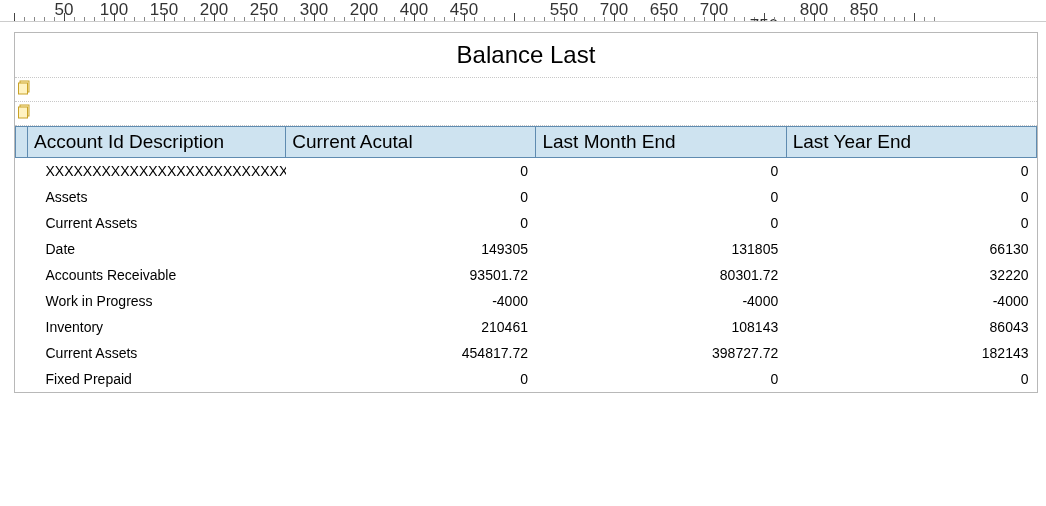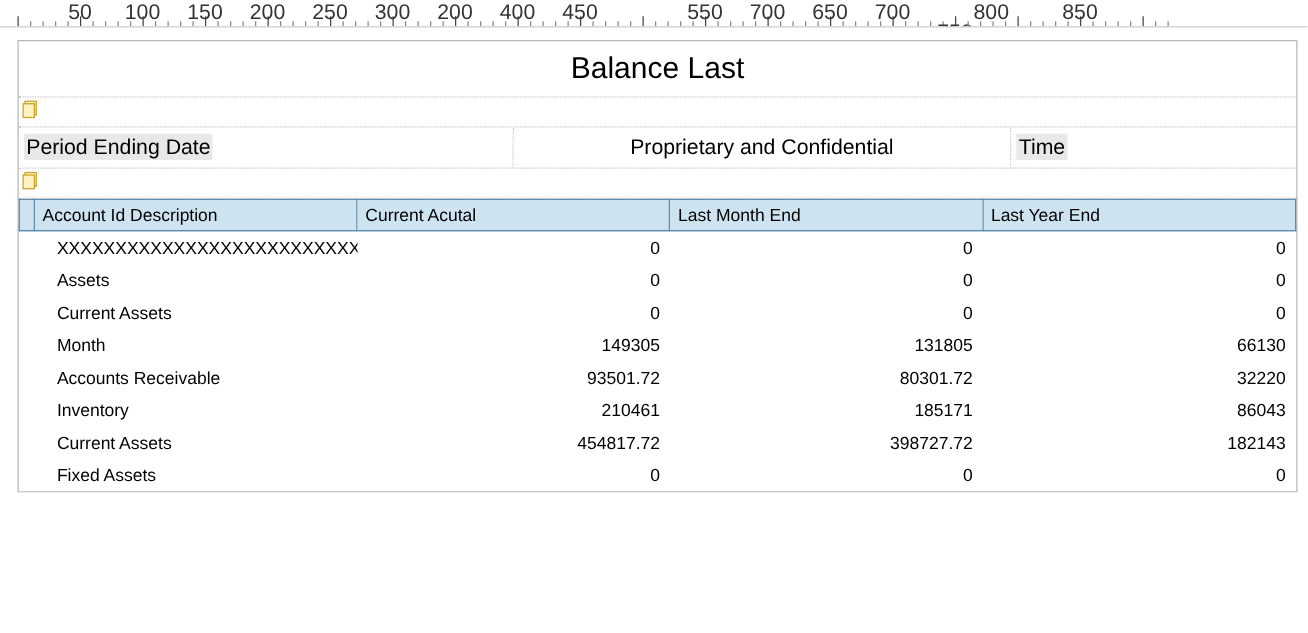--- a/index.html
+++ b/index.html
@@ -103,21 +103,21 @@
   }
   .data-table {
     width: 100%;
     border-collapse: collapse;
     table-layout: fixed;
   }
   .data-table th {
     background: #cee3f0;
     border: 1px solid #5f8bb0;
     font-weight: normal;
-    font-size: 14px;
+    font-size: 19px;
     text-align: left;
     padding: 4px 6px;
     color: #000;
     white-space: nowrap;
     overflow: hidden;
   }
   .data-table th.corner {
     width: 12px;
     padding: 0;
   }
@@ -228,21 +228,21 @@
       <div class="tick-minor" style="left: 720px;"></div>
       <div class="tick-minor" style="left: 730px;"></div>
       <div class="tick-minor" style="left: 740px;"></div>
       <div class="tick-major" style="left: 750px;"></div>
       <div class="tick-label" style="left: 750px; margin-top: 16px;">750</div>
       <div class="tick-minor" style="left: 760px;"></div>
       <div class="tick-minor" style="left: 770px;"></div>
       <div class="tick-minor" style="left: 780px;"></div>
       <div class="tick-minor" style="left: 790px;"></div>
       <div class="tick-major" style="left: 800px;"></div>
-      <div class="tick-label" style="left: 779px;">800</div>
+      <div class="tick-label" style="left: 800px;">800</div>
       <div class="tick-minor" style="left: 810px;"></div>
       <div class="tick-minor" style="left: 820px;"></div>
       <div class="tick-minor" style="left: 830px;"></div>
       <div class="tick-minor" style="left: 840px;"></div>
       <div class="tick-major" style="left: 850px;"></div>
       <div class="tick-label" style="left: 850px;">850</div>
       <div class="tick-minor" style="left: 860px;"></div>
       <div class="tick-minor" style="left: 870px;"></div>
       <div class="tick-minor" style="left: 880px;"></div>
       <div class="tick-minor" style="left: 890px;"></div>
@@ -259,29 +259,20 @@
 
     <div class="section-icon-row">
       <span class="page-icon">
         <svg viewBox="0 0 16 16" width="16" height="16">
           <rect x="3" y="1" width="9" height="11" fill="#fff3c2" stroke="#c9a227"></rect>
           <rect x="1.5" y="3" width="9" height="11" fill="#fff3c2" stroke="#c9a227"></rect>
         </svg>
       </span>
     </div>
 
-    <div class="header-fields">
-      <div class="hf-left">
-        <span class="placeholder">Period Ending Date</span>
-      </div>
-      <div class="hf-center">Proprietary and Confidential</div>
-      <div class="hf-right">
-        <span class="placeholder">Time</span>
-      </div>
-    </div>
 
     <div class="section-icon-row">
       <span class="page-icon">
         <svg viewBox="0 0 16 16" width="16" height="16">
           <rect x="3" y="1" width="9" height="11" fill="#fff3c2" stroke="#c9a227"></rect>
           <rect x="1.5" y="3" width="9" height="11" fill="#fff3c2" stroke="#c9a227"></rect>
         </svg>
       </span>
     </div>
 
@@ -320,49 +311,56 @@
           </tr>
           <tr>
             <td style="padding: 0px;"></td>
             <td>Current Assets</td>
             <td class="num">0</td>
             <td class="num">0</td>
             <td class="num">0</td>
           </tr>
           <tr>
             <td style="padding: 0px;"></td>
-            <td>Month</td>
+            <td>Date</td>
             <td class="num">149305</td>
             <td class="num">131805</td>
             <td class="num">66130</td>
           </tr>
           <tr>
             <td style="padding: 0px;"></td>
             <td>Accounts Receivable</td>
             <td class="num">93501.72</td>
             <td class="num">80301.72</td>
             <td class="num">32220</td>
           </tr>
           <tr>
             <td style="padding: 0px;"></td>
+            <td>Work in Progress</td>
+            <td class="num">-4000</td>
+            <td class="num">-4000</td>
+            <td class="num">-4000</td>
+          </tr>
+          <tr>
+            <td style="padding: 0px;"></td>
             <td>Inventory</td>
             <td class="num">210461</td>
-            <td class="num">185171</td>
+            <td class="num">108143</td>
             <td class="num">86043</td>
           </tr>
           <tr>
             <td style="padding: 0px;"></td>
             <td>Current Assets</td>
             <td class="num">454817.72</td>
             <td class="num">398727.72</td>
             <td class="num">182143</td>
           </tr>
           <tr>
             <td style="padding: 0px;"></td>
-            <td>Fixed Assets</td>
+            <td>Fixed Prepaid</td>
             <td class="num">0</td>
             <td class="num">0</td>
             <td class="num">0</td>
           </tr>
         </tbody>
     </table>
 
   </div>
 </div>
 

